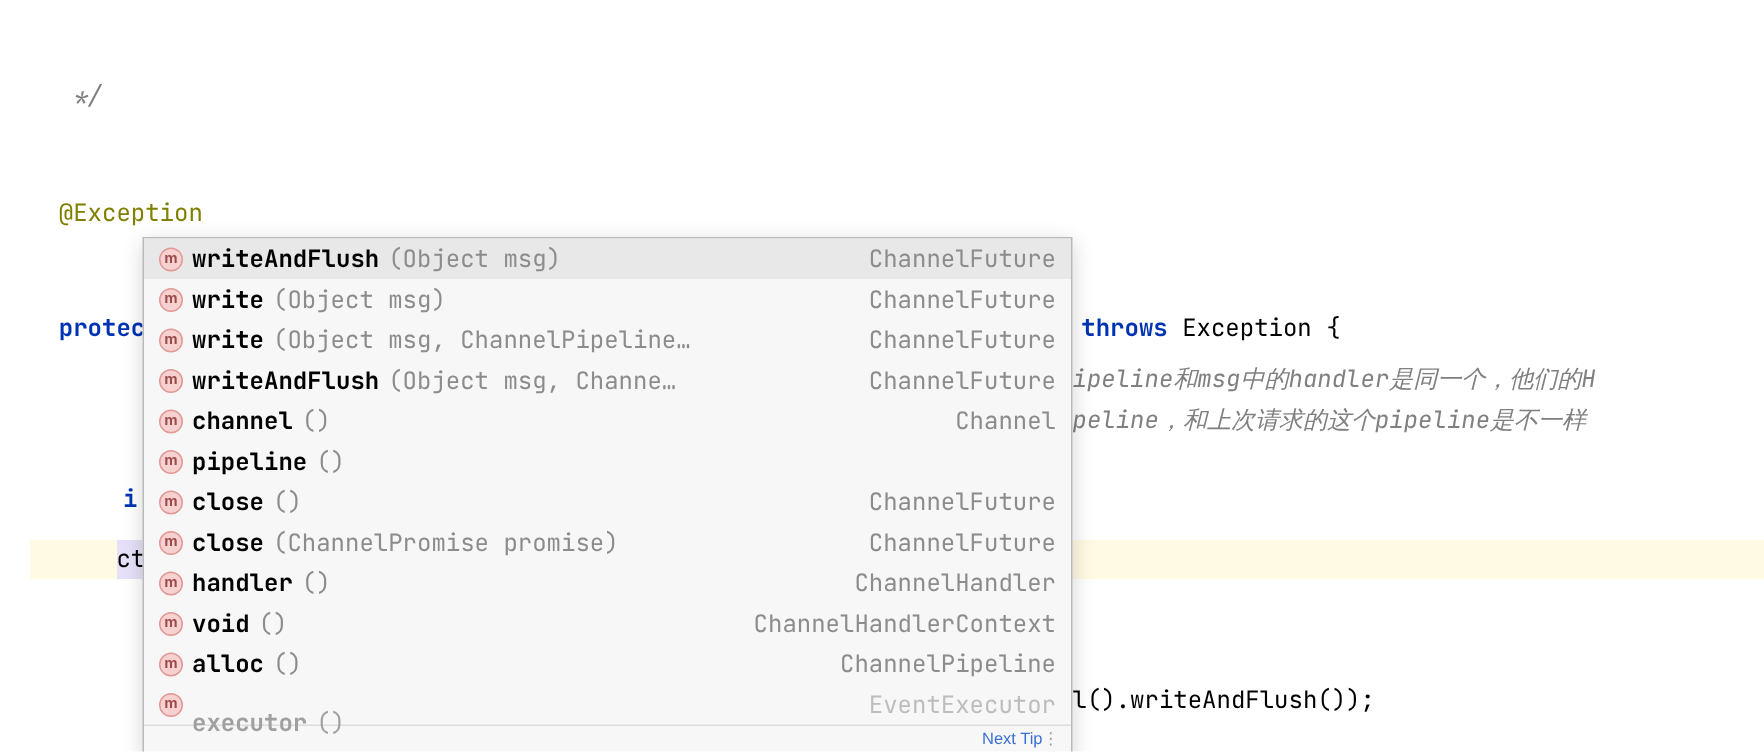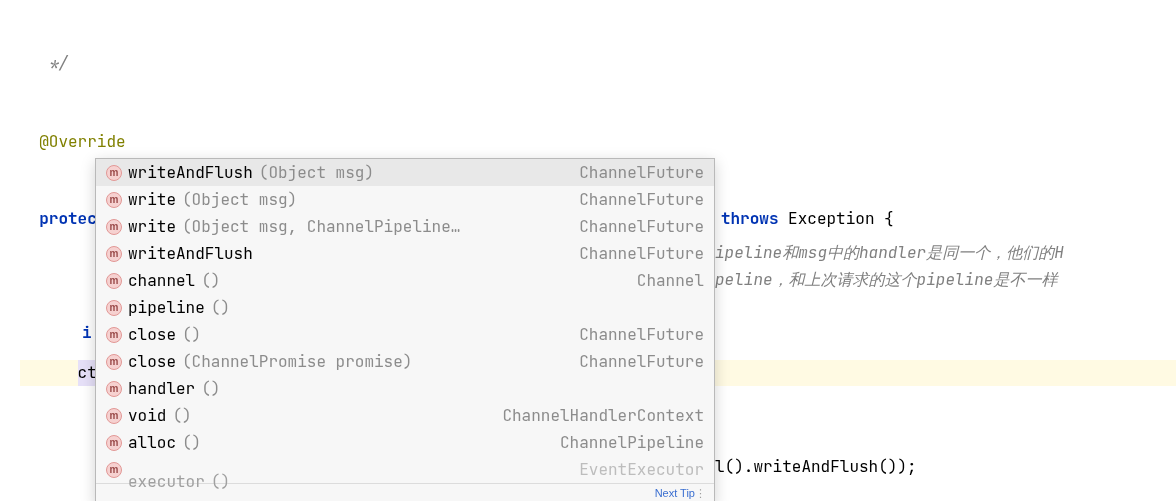--- a/index.html
+++ b/index.html
@@ -76,21 +76,21 @@
     border: 1px solid #e29896;
     display: inline-flex;
     align-items: center;
     justify-content: center;
     font-size: 10px;
     color: #9b4b4a;
     font-family: sans-serif;
     font-weight: bold;
     flex-shrink: 0;
   }
-  .pr-name   { color: #000; font-weight: normal; }
+  .pr-name   { color: #000; font-weight: bold; }
   .pr-params { color: #8c8c8c; font-weight: normal; }
   .pr-return { margin-left: auto; color: #8c8c8c; }
   .popup-footer {
     border-top: 1px solid #dcdcdc;
     height: 20px;
     font-size: 11px;
     color: #9e9e9e;
     display: flex;
     align-items: center;
     padding: 0 8px;
@@ -108,21 +108,21 @@
     white-space: pre;
   }
   .obscured.comment { color:#808080; font-style: italic; }
   .kw-if { color:#0033b3; font-weight: bold; }
 </style>
 </head>
 <body>
 
 <div class="editor">
   <div class="line"><span class="comment">   */</span></div>
-  <div class="line"><span class="annotation">  @Override</span></div>
+  <div class="line"><span class="annotation">  @Exception</span></div>
   <div class="line">
     <span>  </span>
     <span class="keyword">protected</span>
     <span> </span>
     <span class="keyword">void</span>
     <span> </span>
     <span class="method">channelRead0</span>
     <span>(</span>
     <span>ChannelHandlerContext </span>
     <span class="param-hl">ctx</span>
@@ -160,20 +160,21 @@
     </div>
     <div class="popup-row">
       <span class="pr-icon">m</span>
       <span class="pr-name">write</span>
       <span class="pr-params">(Object msg, ChannelPipeline…</span>
       <span class="pr-return">ChannelFuture</span>
     </div>
     <div class="popup-row">
       <span class="pr-icon">m</span>
       <span class="pr-name">writeAndFlush</span>
+      <span class="pr-params">(Object msg, Channe…</span>
       <span class="pr-return">ChannelFuture</span>
     </div>
     <div class="popup-row">
       <span class="pr-icon">m</span>
       <span class="pr-name">channel</span>
       <span class="pr-params">()</span>
       <span class="pr-return">Channel</span>
     </div>
     <div class="popup-row">
       <span class="pr-icon">m</span>
@@ -189,20 +190,21 @@
     <div class="popup-row">
       <span class="pr-icon">m</span>
       <span class="pr-name">close</span>
       <span class="pr-params">(ChannelPromise promise)</span>
       <span class="pr-return">ChannelFuture</span>
     </div>
     <div class="popup-row">
       <span class="pr-icon">m</span>
       <span class="pr-name">handler</span>
       <span class="pr-params">()</span>
+      <span class="pr-return">ChannelHandler</span>
     </div>
     <div class="popup-row">
       <span class="pr-icon">m</span>
       <span class="pr-name">void</span>
       <span class="pr-params">()</span>
       <span class="pr-return">ChannelHandlerContext</span>
     </div>
     <div class="popup-row">
       <span class="pr-icon">m</span>
       <span class="pr-name">alloc</span>

